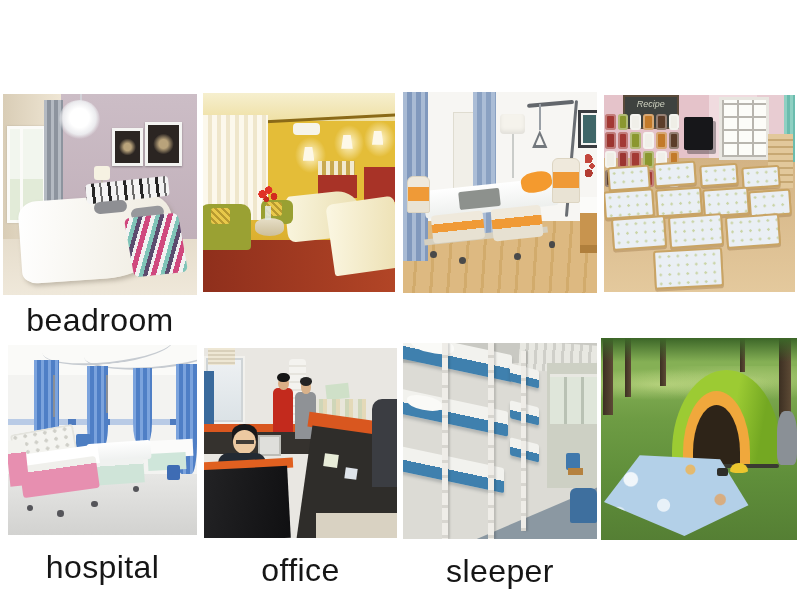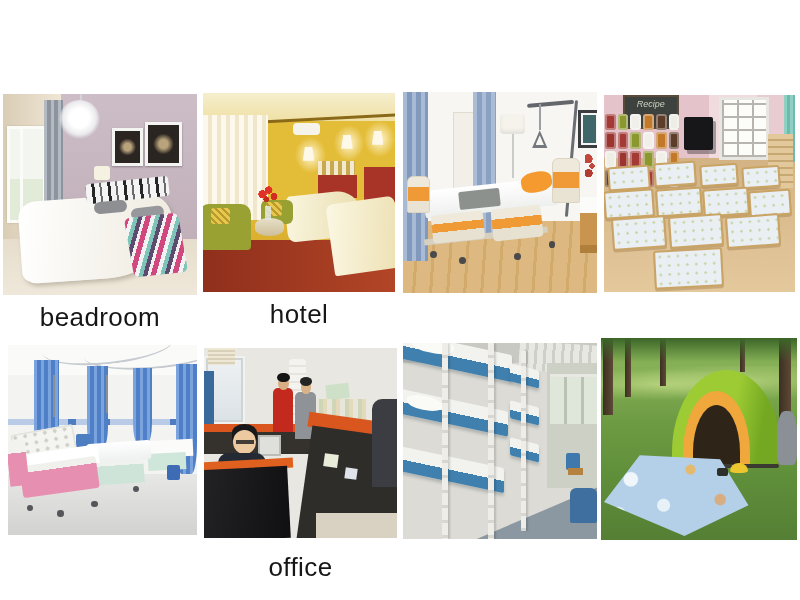--- a/index.html
+++ b/index.html
@@ -3,21 +3,21 @@
 <meta charset="utf-8">
 <style>
   html,body{margin:0;padding:0;background:#fff;}
   .page{position:relative;width:800px;height:600px;background:#fff;overflow:hidden;
         font-family:"Liberation Sans","DejaVu Sans",sans-serif;}
   .title{position:absolute;left:0;top:12px;width:100%;text-align:center;margin:0;
          font-size:53px;font-weight:400;color:#0c0c0c;line-height:1.1;}
   .cell{position:absolute;margin:0;padding:0;}
   .ph{position:relative;width:100%;overflow:hidden;background:#eee;}
   .ph div{position:absolute;}
-  .cap{display:block;text-align:center;font-size:26px;color:#161616;letter-spacing:.4px;}
+  .cap{display:block;text-align:center;font-size:32px;color:#161616;letter-spacing:.4px;}
   .r1 .cap{margin-top:7px;}
   .r2 .cap{margin-top:14px;}
 
   .c1{left:3px;top:94px;width:194px}.c1 .ph{height:201px}
   .c2{left:203px;top:93px;width:192px}.c2 .ph{height:199px}
   .c3{left:403px;top:92px;width:194px}.c3 .ph{height:201px}
   .c4{left:604px;top:95px;width:191px}.c4 .ph{height:197px}
   .c5{left:8px;top:345px;width:189px}.c5 .ph{height:190px}
   .c6{left:204px;top:348px;width:193px}.c6 .ph{height:190px}
   .c7{left:403px;top:343px;width:194px}.c7 .ph{height:196px}
@@ -320,21 +320,20 @@
       <div class="ht-bed1"></div>
       <div class="ht-bed2"></div>
       <div class="ht-sofa"></div>
       <div class="ht-pil1"></div>
       <div class="ht-chair2"></div>
       <div class="ht-pil2"></div>
       <div class="ht-table"></div>
       <div class="ht-vase"></div>
       <div class="ht-flowers"></div>
     </div>
-    <figcaption class="cap">hotel</figcaption>
   </figure>
 
   <figure class="cell c3 r1">
     <div class="ph nh">
       <div class="nh-floor"></div>
       <div class="nh-cab"></div>
       <div class="nh-curt1"></div>
       <div class="nh-curt2"></div>
       <div class="nh-lampshade"></div>
       <div class="nh-lamppole"></div>
@@ -434,20 +433,21 @@
       <div class="hp-bed2p"></div>
       <div class="hp-bed1b"></div>
       <div class="hp-bed1m"></div>
       <div class="hp-bed1p"></div>
       <div class="hp-bed1f"></div>
       <div class="hp-cast hp-k1"></div>
       <div class="hp-cast hp-k2"></div>
       <div class="hp-cast hp-k3"></div>
       <div class="hp-cast hp-k4"></div>
     </div>
+    <figcaption class="cap">hospital</figcaption>
   </figure>
 
   <figure class="cell c6 r2">
     <div class="ph of">
       <div class="of-window"></div>
       <div class="of-blind"></div>
       <div class="of-blue"></div>
       <div class="of-ac"></div>
       <div class="of-box"></div>
       <div class="of-files"></div>
@@ -491,20 +491,21 @@
       <div class="sl-bunk sl-b6"></div>
       <div class="sl-pil sl-q1"></div>
       <div class="sl-pil sl-q2"></div>
       <div class="sl-post sl-p1"></div>
       <div class="sl-post sl-p2"></div>
       <div class="sl-post sl-p3"></div>
       <div class="sl-seat1"></div>
       <div class="sl-table"></div>
       <div class="sl-cush"></div>
     </div>
+    <figcaption class="cap">sleeper</figcaption>
   </figure>
 
   <figure class="cell c8 r2">
     <div class="ph od">
       <div class="od-sun"></div>
       <div class="od-trunk od-t1"></div>
       <div class="od-trunk od-t2"></div>
       <div class="od-trunk od-t3"></div>
       <div class="od-trunk od-t4"></div>
       <div class="od-trunk od-t5"></div>

